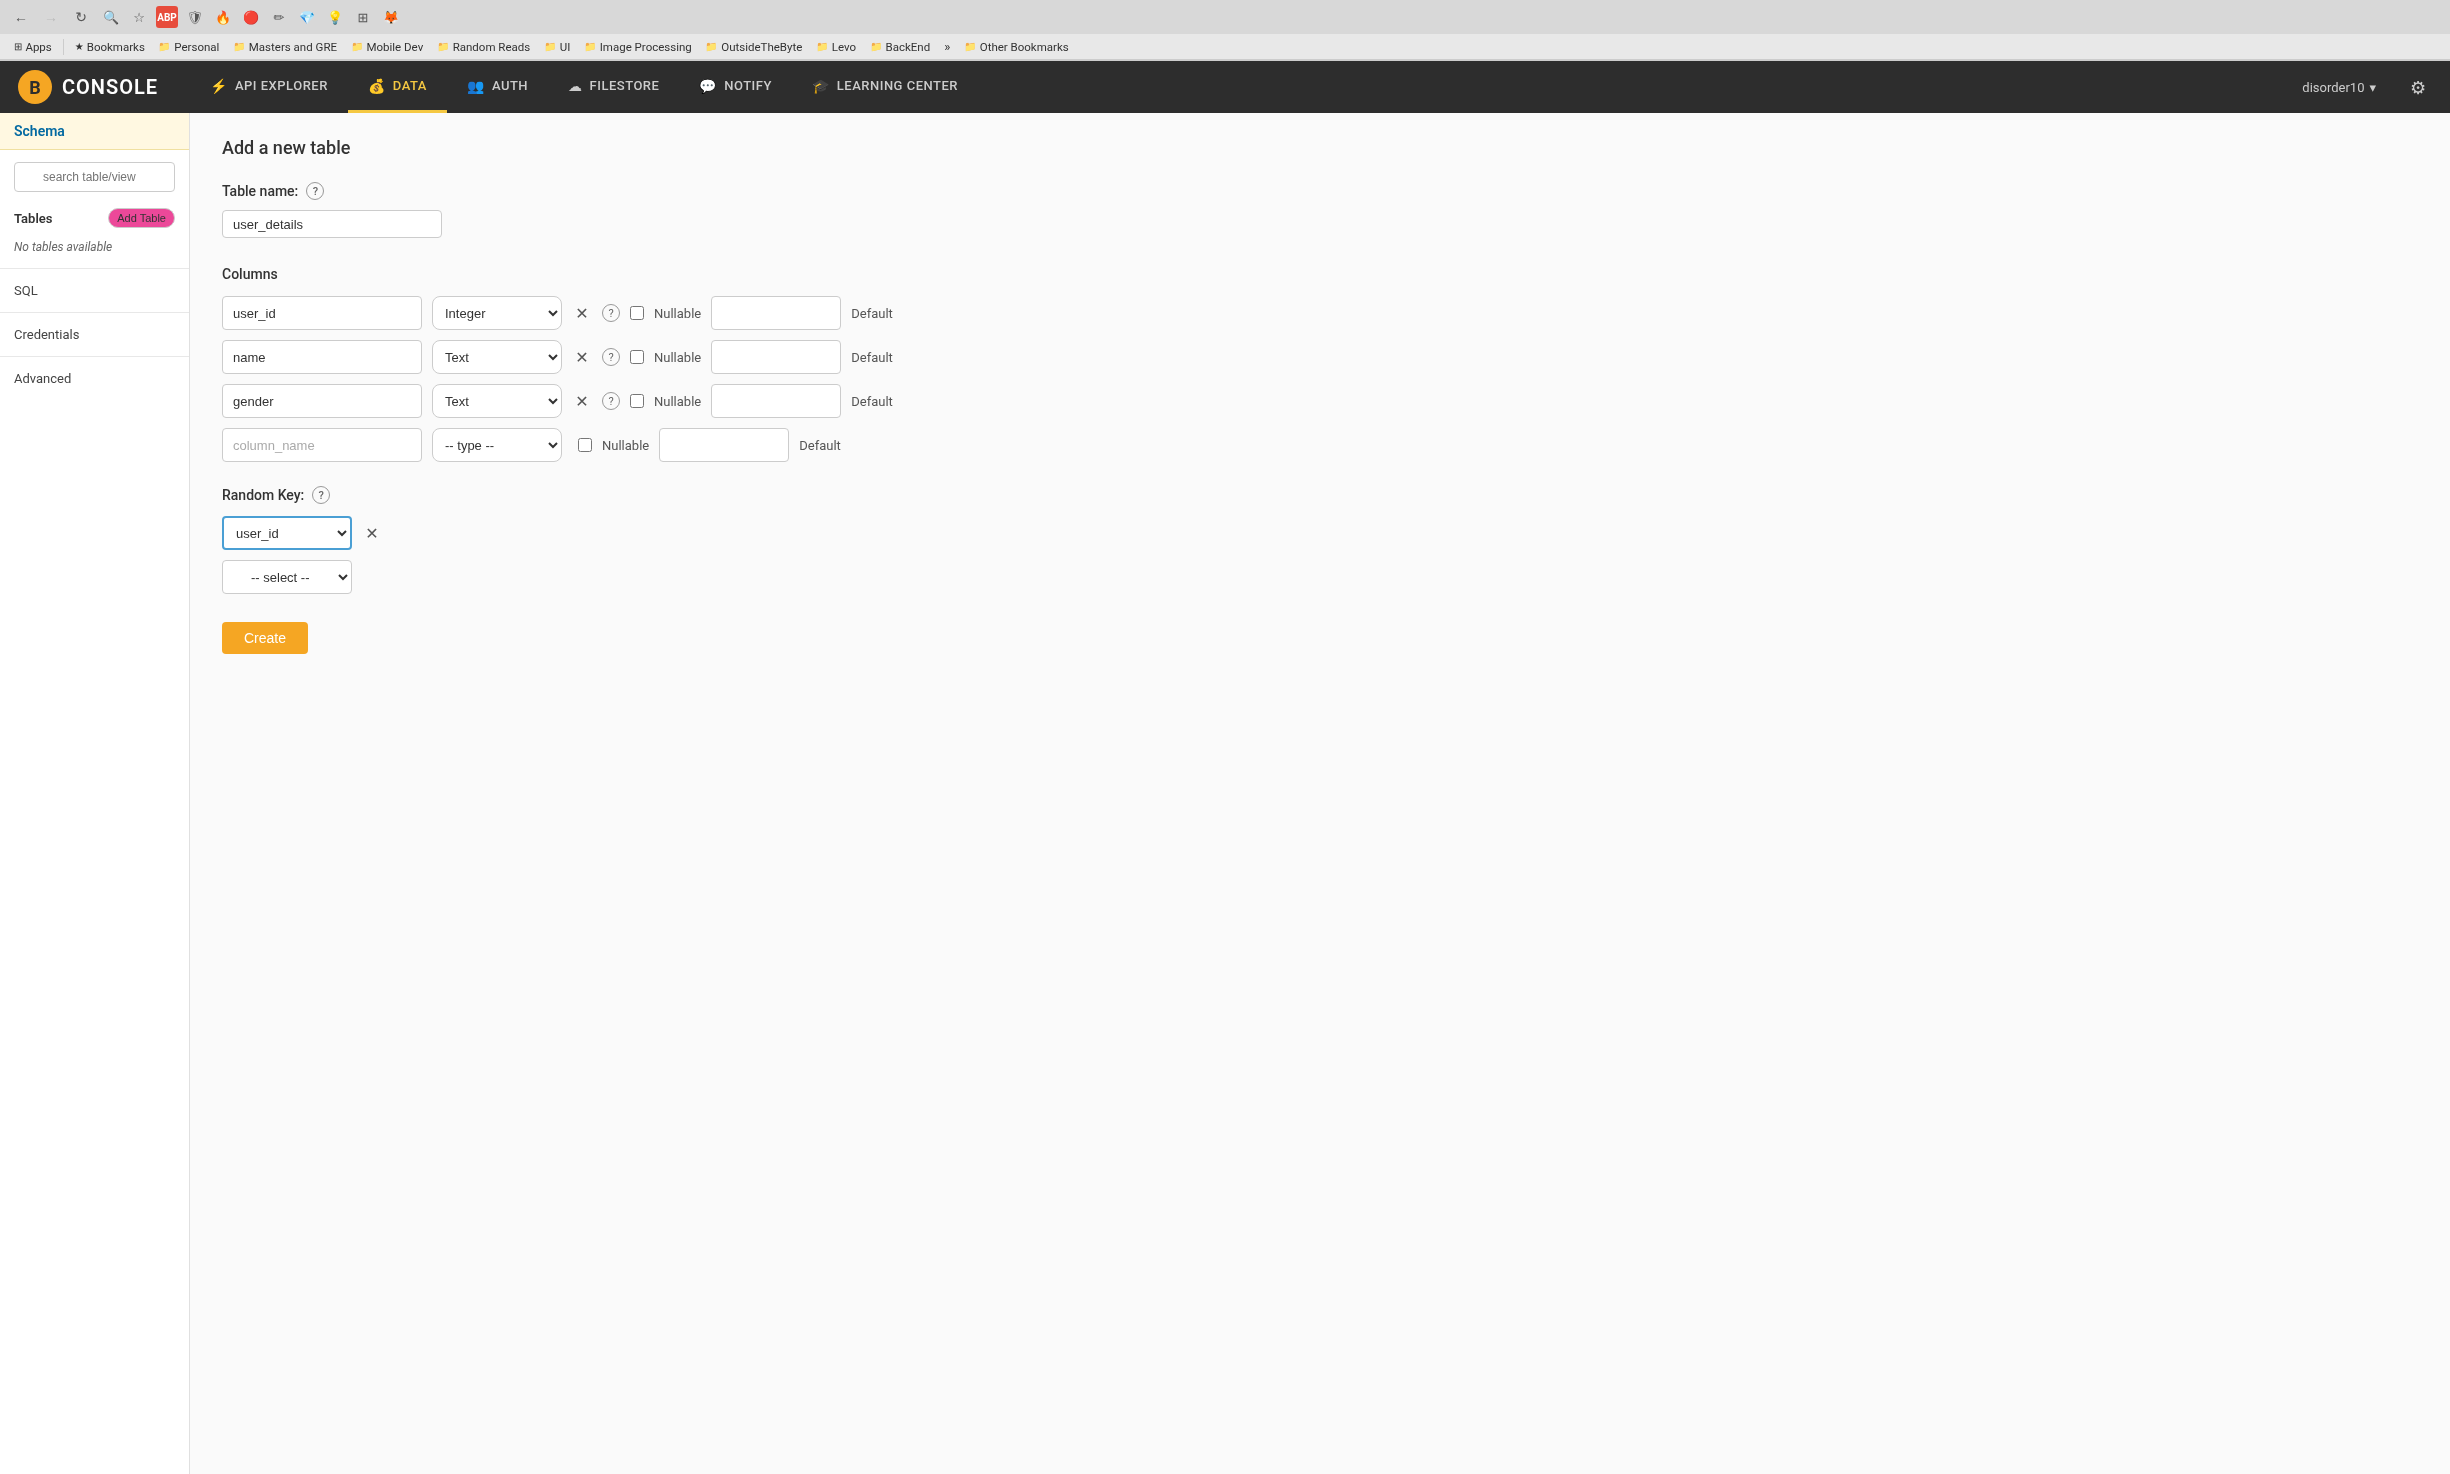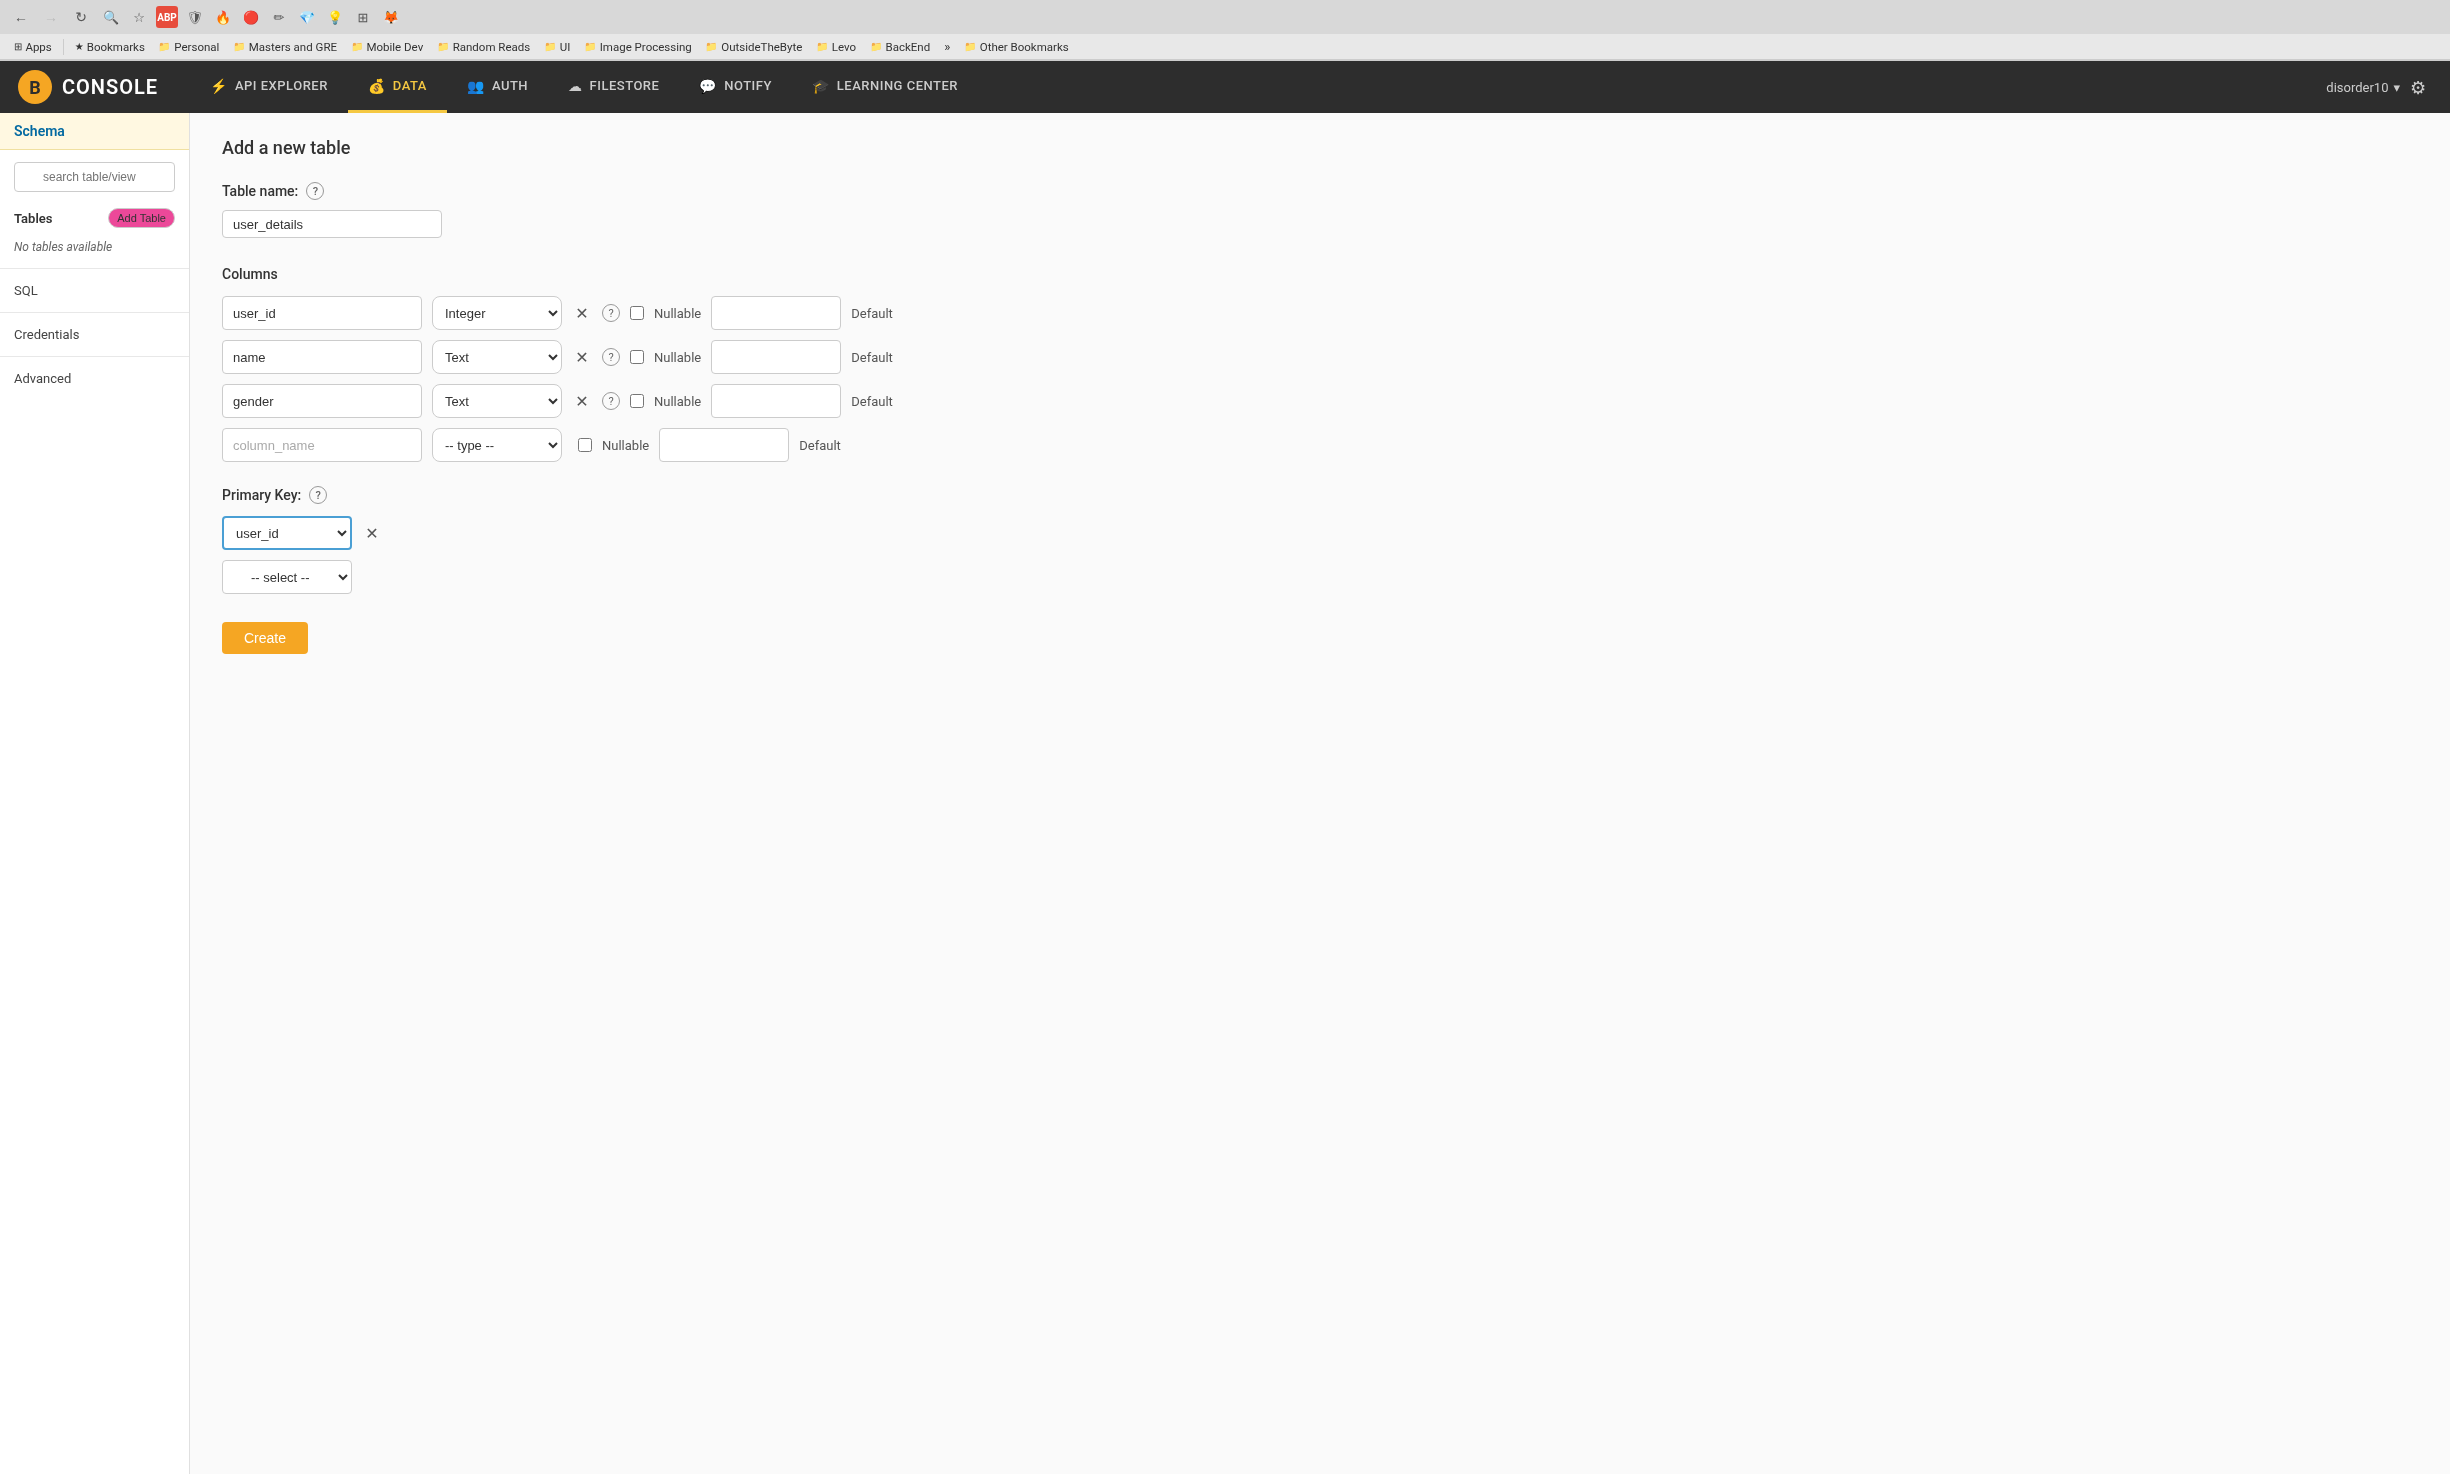--- a/index.html
+++ b/index.html
@@ -22,21 +22,21 @@
 
     
     .app-header { background: #2d2d2d; display: flex; align-items: center; height: 52px; }
     .app-logo { display: flex; align-items: center; gap: 10px; padding: 0 18px; min-width: 190px; }
     .logo-icon { width: 34px; height: 34px; background: #f5a623; border-radius: 50%; display: flex; align-items: center; justify-content: center; font-size: 18px; font-weight: bold; color: #2d2d2d; }
     .logo-text { color: white; font-size: 20px; font-weight: 600; letter-spacing: 1px; }
     .nav-tabs { display: flex; align-items: center; flex: 1; height: 100%; }
     .nav-tab { display: flex; align-items: center; gap: 7px; padding: 0 20px; height: 100%; cursor: pointer; color: #ccc; font-size: 13px; font-weight: 500; letter-spacing: 0.5px; text-transform: uppercase; border-bottom: 3px solid transparent; }
     .nav-tab.active { color: #f5c842; border-bottom-color: #f5c842; }
     .nav-tab .tab-icon { font-size: 14px; }
-    .header-right { display: flex; align-items: center; gap: 2px; padding-right: 16px; color: #ccc; font-size: 13px; }
+    .header-right { display: flex; align-items: center; gap: 26px; padding-right: 16px; color: #ccc; font-size: 13px; }
     .user-dropdown { display: flex; align-items: center; gap: 5px; cursor: pointer; }
     .gear-btn { width: 32px; height: 32px; display: flex; align-items: center; justify-content: center; cursor: pointer; color: #ccc; font-size: 18px; }
 
     
     .app-body { display: flex; height: calc(100vh - 52px - 55px); }
 
     
     .sidebar { width: 190px; background: white; border-right: 1px solid #e0e0e0; display: flex; flex-direction: column; }
     .sidebar-schema { font-size: 14px; font-weight: 600; color: #0369a1; background: #fff8e1; padding: 10px 14px; border-bottom: 1px solid #f0e0a0; }
     .search-box { width: 100%; height: 30px; border: 1px solid #ccc; border-radius: 4px; padding: 0 26px 0 28px; font-size: 12px; color: #333; position: relative; }
@@ -315,21 +315,21 @@
         </select>
         <input type="checkbox" class="col-nullable-check" style="margin-left: 6px;">
         <span class="col-nullable-label">Nullable</span>
         <input class="col-default-input" type="text" value="" style="">
         <span class="col-default-label">Default</span>
       </div>
     </div>
 
     <div class="primary-key-section">
       <div class="primary-key-label">
-        <span>Primary Key:</span>
+        <span>Random Key:</span>
         <span class="help-icon">?</span>
       </div>
       <div class="pk-row">
         <select class="pk-select">
           <option>user_id</option>
           <option>name</option>
           <option>gender</option>
         </select>
         <span class="pk-remove-btn">✕</span>
       </div>

